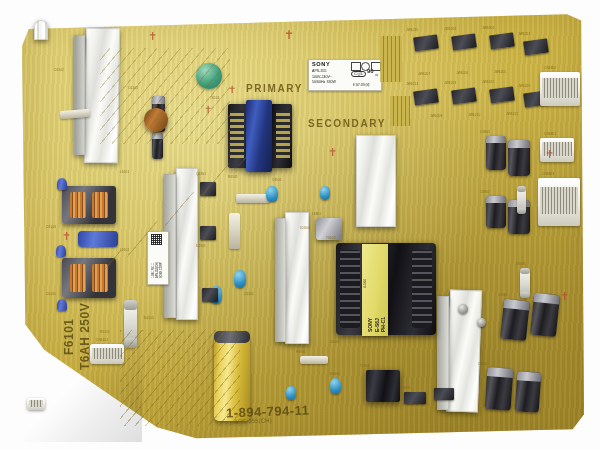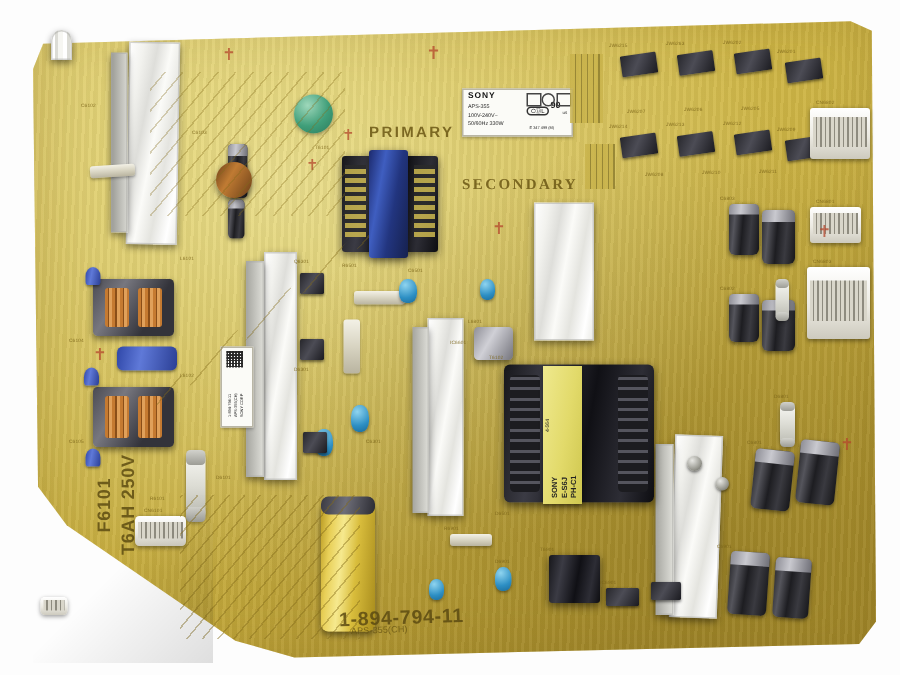--- a/index.html
+++ b/index.html
@@ -89,21 +89,21 @@
       background:radial-gradient(circle at 35% 30%,#e8e8e4,#9a9a92 60%,#5e5e57);box-shadow:0 1px 2px rgba(0,0,0,.5);}
 </style>
 </head>
 <body>
 
 <div id="stage">
 
   <div id="pcb"></div>
 
   <div class="silk lg" style="left:246px;top:83px;">PRIMARY</div>
-  <div class="silk lg" style="left:308px;top:118px;font-family:Liberation Serif, serif;">SECONDARY</div>
+  <div class="silk lg" style="left:308px;top:118px;">SECONDARY</div>
 
   <div class="label-w" style="left:308px;top:59px;width:72px;height:30px;">
     <div class="ltxt" style="left:3px;top:2.5px;font-size:5.6px;font-weight:bold;letter-spacing:.6px;color:#111;">SONY</div>
     <div class="ltxt" style="left:3px;top:10px;font-size:3.6px;">APS-355</div>
     <div class="ltxt" style="left:3px;top:15.5px;font-size:3.6px;">100V-240V~</div>
     <div class="ltxt" style="left:3px;top:21px;font-size:3.6px;">50/60Hz  330W</div>
     <div class="ltxt" style="left:42px;top:11px;font-size:4px;border:1px solid #333;border-radius:6px;padding:0 2px;">CⓤL</div>
     <div class="ltxt" style="left:58px;top:10px;font-size:6px;font-weight:bold;">90</div>
     <div class="ltxt" style="left:66px;top:14px;font-size:3px;">us</div>
     <div class="ltxt" style="left:44px;top:24px;font-size:2.6px;">E 347 499 (M)</div>

